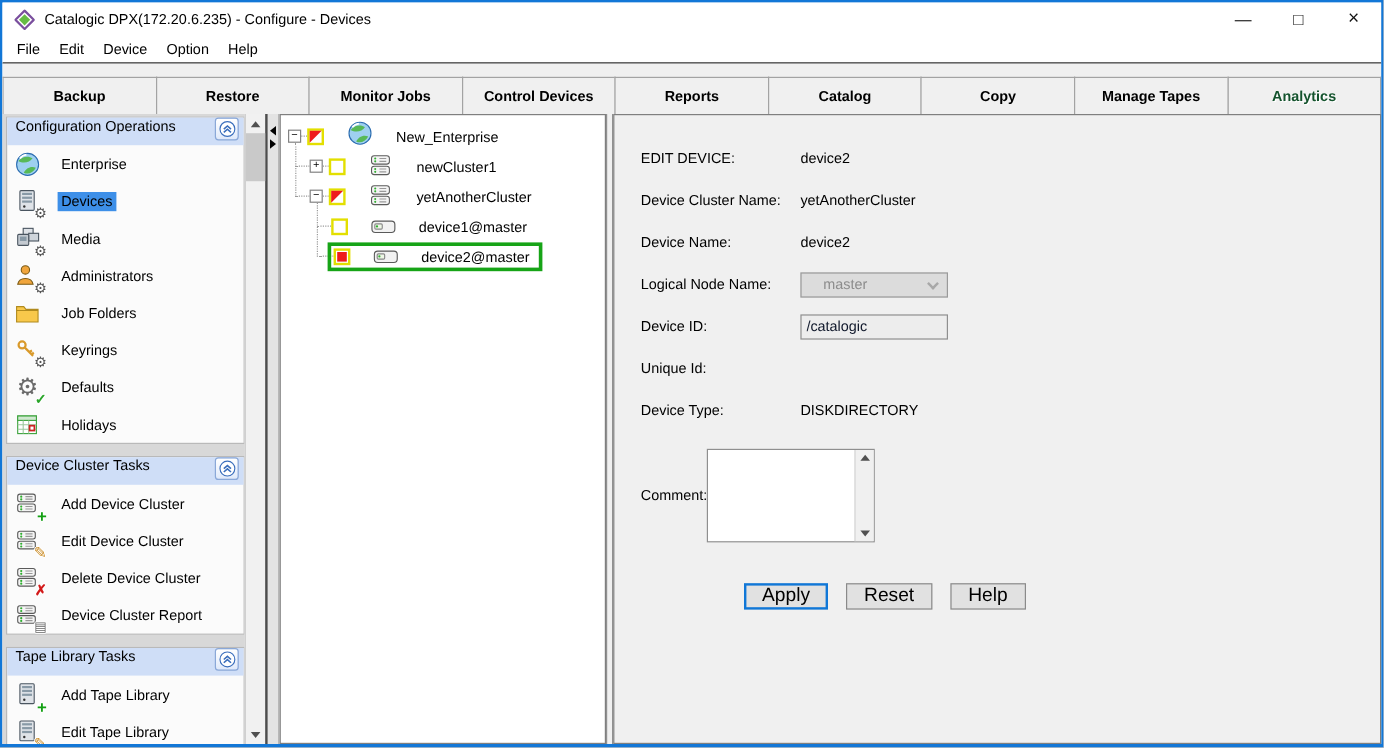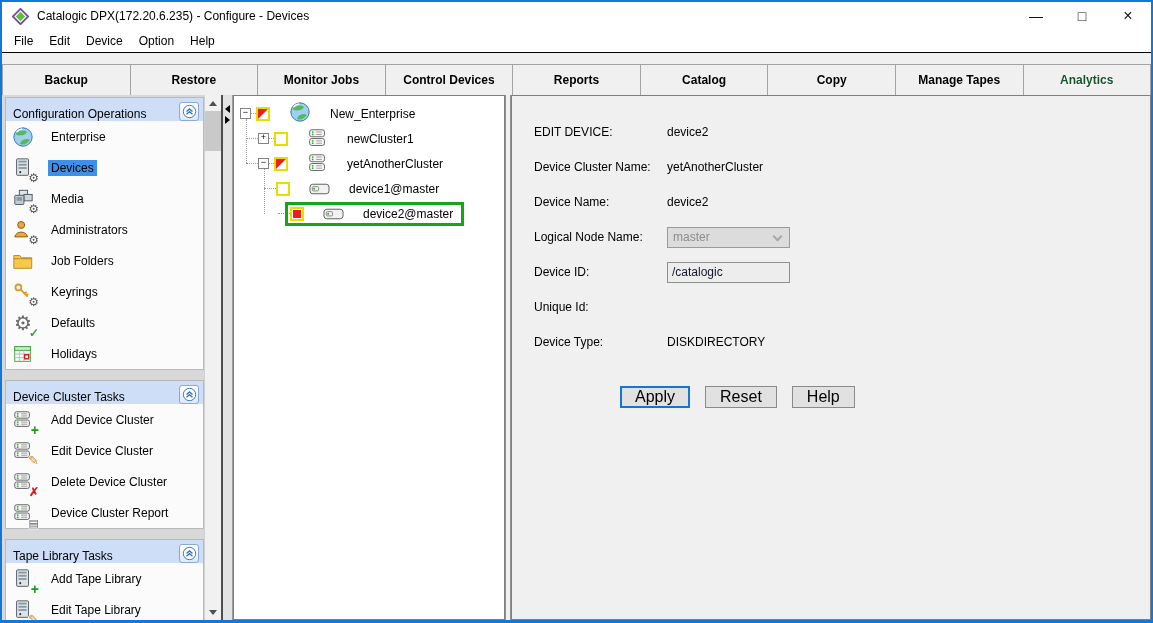--- a/index.html
+++ b/index.html
@@ -24,21 +24,21 @@
   .tab:first-child { margin-left:0; }
   .tab.active { background:#3e86c7; color:#fff; border-color:#3e86c7; }
   .tab.disabled { color:#14532d; text-shadow:1px 1px 0 #fff; }
 
   
   .main { flex:1 1 auto; display:flex; min-height:0; background:#d8d8d8; }
 
   
   .sidebar { width:202px; background:#d8d8d8; padding:2px 0 0 3px; overflow:hidden; }
   .card { background:#fbfbfb; border:1px solid #b9b9b9; margin-bottom:10px; }
-  .card-header { height:23px; background:#cfdef7; display:flex; align-items:flex-end; padding:0 4px 0 7px; }
+  .card-header { height:23px; background:#cfdef7; display:flex; align-items:flex-start; padding:0 4px 0 7px; }
   .card-header .hd-title { font-size:12px; color:#000; }
   .collapse-btn { margin-left:auto; width:20px; height:19px; border:1px solid #8aa8d8; border-radius:3px; background:linear-gradient(#ffffff,#dfe9fa); display:flex; align-items:center; justify-content:center; }
   .side-item { height:31px; display:flex; align-items:center; padding-left:8px; }
   .side-item .ic { width:26px; height:24px; position:relative; display:inline-flex; align-items:center; justify-content:center; flex:0 0 auto; margin-right:8px; }
   .side-item .lbl { font-size:12px; color:#000; padding:1px 3px; }
   .side-item .lbl.selected { background:#3d8fe8; }
   .badge { position:absolute; right:-3px; bottom:-4px; font-size:12px; line-height:12px; text-shadow:1px 0 0 #fff,-1px 0 0 #fff,0 1px 0 #fff,0 -1px 0 #fff; }
   .b-gear { color:#555; }
   .b-plus { color:#14a014; font-weight:bold; font-size:14px; }
   .b-pencil { color:#c8881f; font-size:13px; }
@@ -73,21 +73,21 @@
   .tree-lbl { font-size:12px; color:#000; white-space:nowrap; }
   .tree-content { display:flex; align-items:center; gap:19px; }
   .tree-content.hl { border:3px solid #17a417; padding:2px 8px 2px 2px; margin-left:-5px; }
   .vline { position:absolute; border-left:1px dotted #9a9a9a; width:0; }
 
   
   .formpanel { flex:1 1 auto; background:#f0f0f0; border:1px solid #7f7f7f; padding:26px 0 0 22px; font-size:12px; color:#000; overflow:hidden; }
   .frow { display:flex; align-items:center; height:20px; margin-bottom:15px; }
   .frow .flabel { width:133px; flex:0 0 auto; }
   .fvalue { color:#000; }
-  .combo { width:123px; height:21px; background:#dcdcdc; border:1px solid #9a9a9a; color:#8c8c8c; padding-left:5px; line-height:19px; position:relative; }
+  .combo { width:123px; height:21px; background:#dcdcdc; border:1px solid #9a9a9a; color:#8c8c8c; padding-left:18px; line-height:19px; position:relative; }
   .combo .chev { position:absolute; right:8px; top:5px; width:7px; height:7px; border-right:2px solid #a8a8a8; border-bottom:2px solid #a8a8a8; transform:rotate(45deg); }
   .txt-input { width:123px; height:21px; background:#ededed; border:1px solid #8f8f8f; font-size:12px; font-family:"Liberation Sans", sans-serif; color:#0f172a; padding:0 4px; }
   .frow-comment { display:flex; align-items:center; margin-top:22px; }
   .ta { width:140px; height:78px; background:#fff; border:1px solid #8f8f8f; position:relative; }
   .ta-sb { position:absolute; right:0; top:0; bottom:0; width:16px; background:#f0f0f0; border-left:1px solid #d5d5d5; display:flex; flex-direction:column; justify-content:space-between; align-items:center; padding:4px 0; }
   .btn-row { display:flex; align-items:center; margin-top:34px; margin-left:86px; gap:15px; }
   .btn { height:22px; padding:0 14px; background:#e1e1e1; border:1px solid #8a8a8a; font-size:16px; font-family:"Liberation Sans", sans-serif; display:flex; align-items:center; justify-content:center; color:#000; }
   .btn.focused { border:2px solid #1077d7; padding:0 13px; }
 </style>
 </head>
@@ -473,21 +473,21 @@
             <span class="tree-ic">
               <svg viewBox="0 0 22 12" width="21" height="12">
                 <rect x="1" y="1" width="20" height="10" rx="3" fill="#f2f2f2" stroke="#5a5a5a"></rect>
                 <rect x="3.5" y="3.5" width="6.5" height="4.5" rx="1" fill="#eef6e6" stroke="#888"></rect>
                 <circle cx="5.4" cy="5.7" r="1" fill="#2fae2f"></circle>
               </svg>
             </span>
             <span class="tree-lbl">device1@master</span>
           </span>
         </div>
-        <div class="tree-row" style="padding-left: 44px;">
+        <div class="tree-row" style="padding-left: 32px;">
           <span class="stub" style="width: 12px;"></span>
           <span class="tree-content hl">
             <span class="cb">
               <span class="full"></span>
             </span>
             <span class="tree-ic">
               <svg viewBox="0 0 22 12" width="21" height="12">
                 <rect x="1" y="1" width="20" height="10" rx="3" fill="#f2f2f2" stroke="#5a5a5a"></rect>
                 <rect x="3.5" y="3.5" width="6.5" height="4.5" rx="1" fill="#eef6e6" stroke="#888"></rect>
                 <circle cx="5.4" cy="5.7" r="1" fill="#2fae2f"></circle>
@@ -525,20 +525,29 @@
         <input class="txt-input" value="/catalogic" style="">
       </div>
       <div class="frow">
         <span class="flabel">Unique Id:</span>
         <span class="fvalue"></span>
       </div>
       <div class="frow">
         <span class="flabel">Device Type:</span>
         <span class="fvalue">DISKDIRECTORY</span>
       </div>
+      <div class="frow-comment">
+        <span class="flabel">Comment:</span>
+        <div class="ta">
+          <div class="ta-sb">
+            <div class="tri-up"></div>
+            <div class="tri-down"></div>
+          </div>
+        </div>
+      </div>
       <div class="btn-row" id="btnrow">
           <button class="btn focused">Apply</button>
           <button class="btn">Reset</button>
           <button class="btn">Help</button>
         </div>
     </div>
   </div>
 </div>
 
 </body></html>

